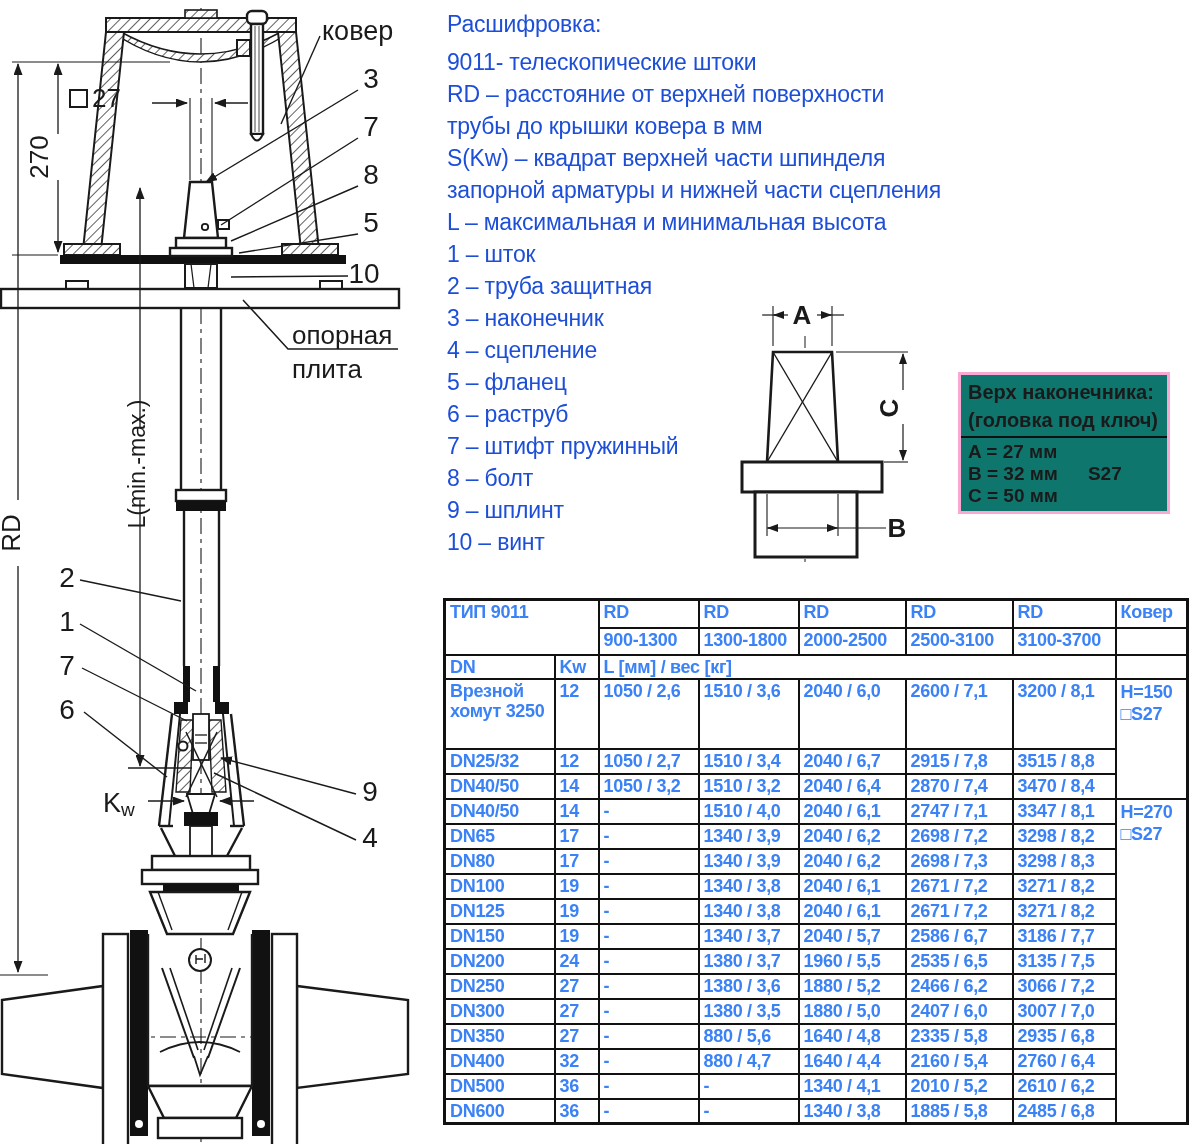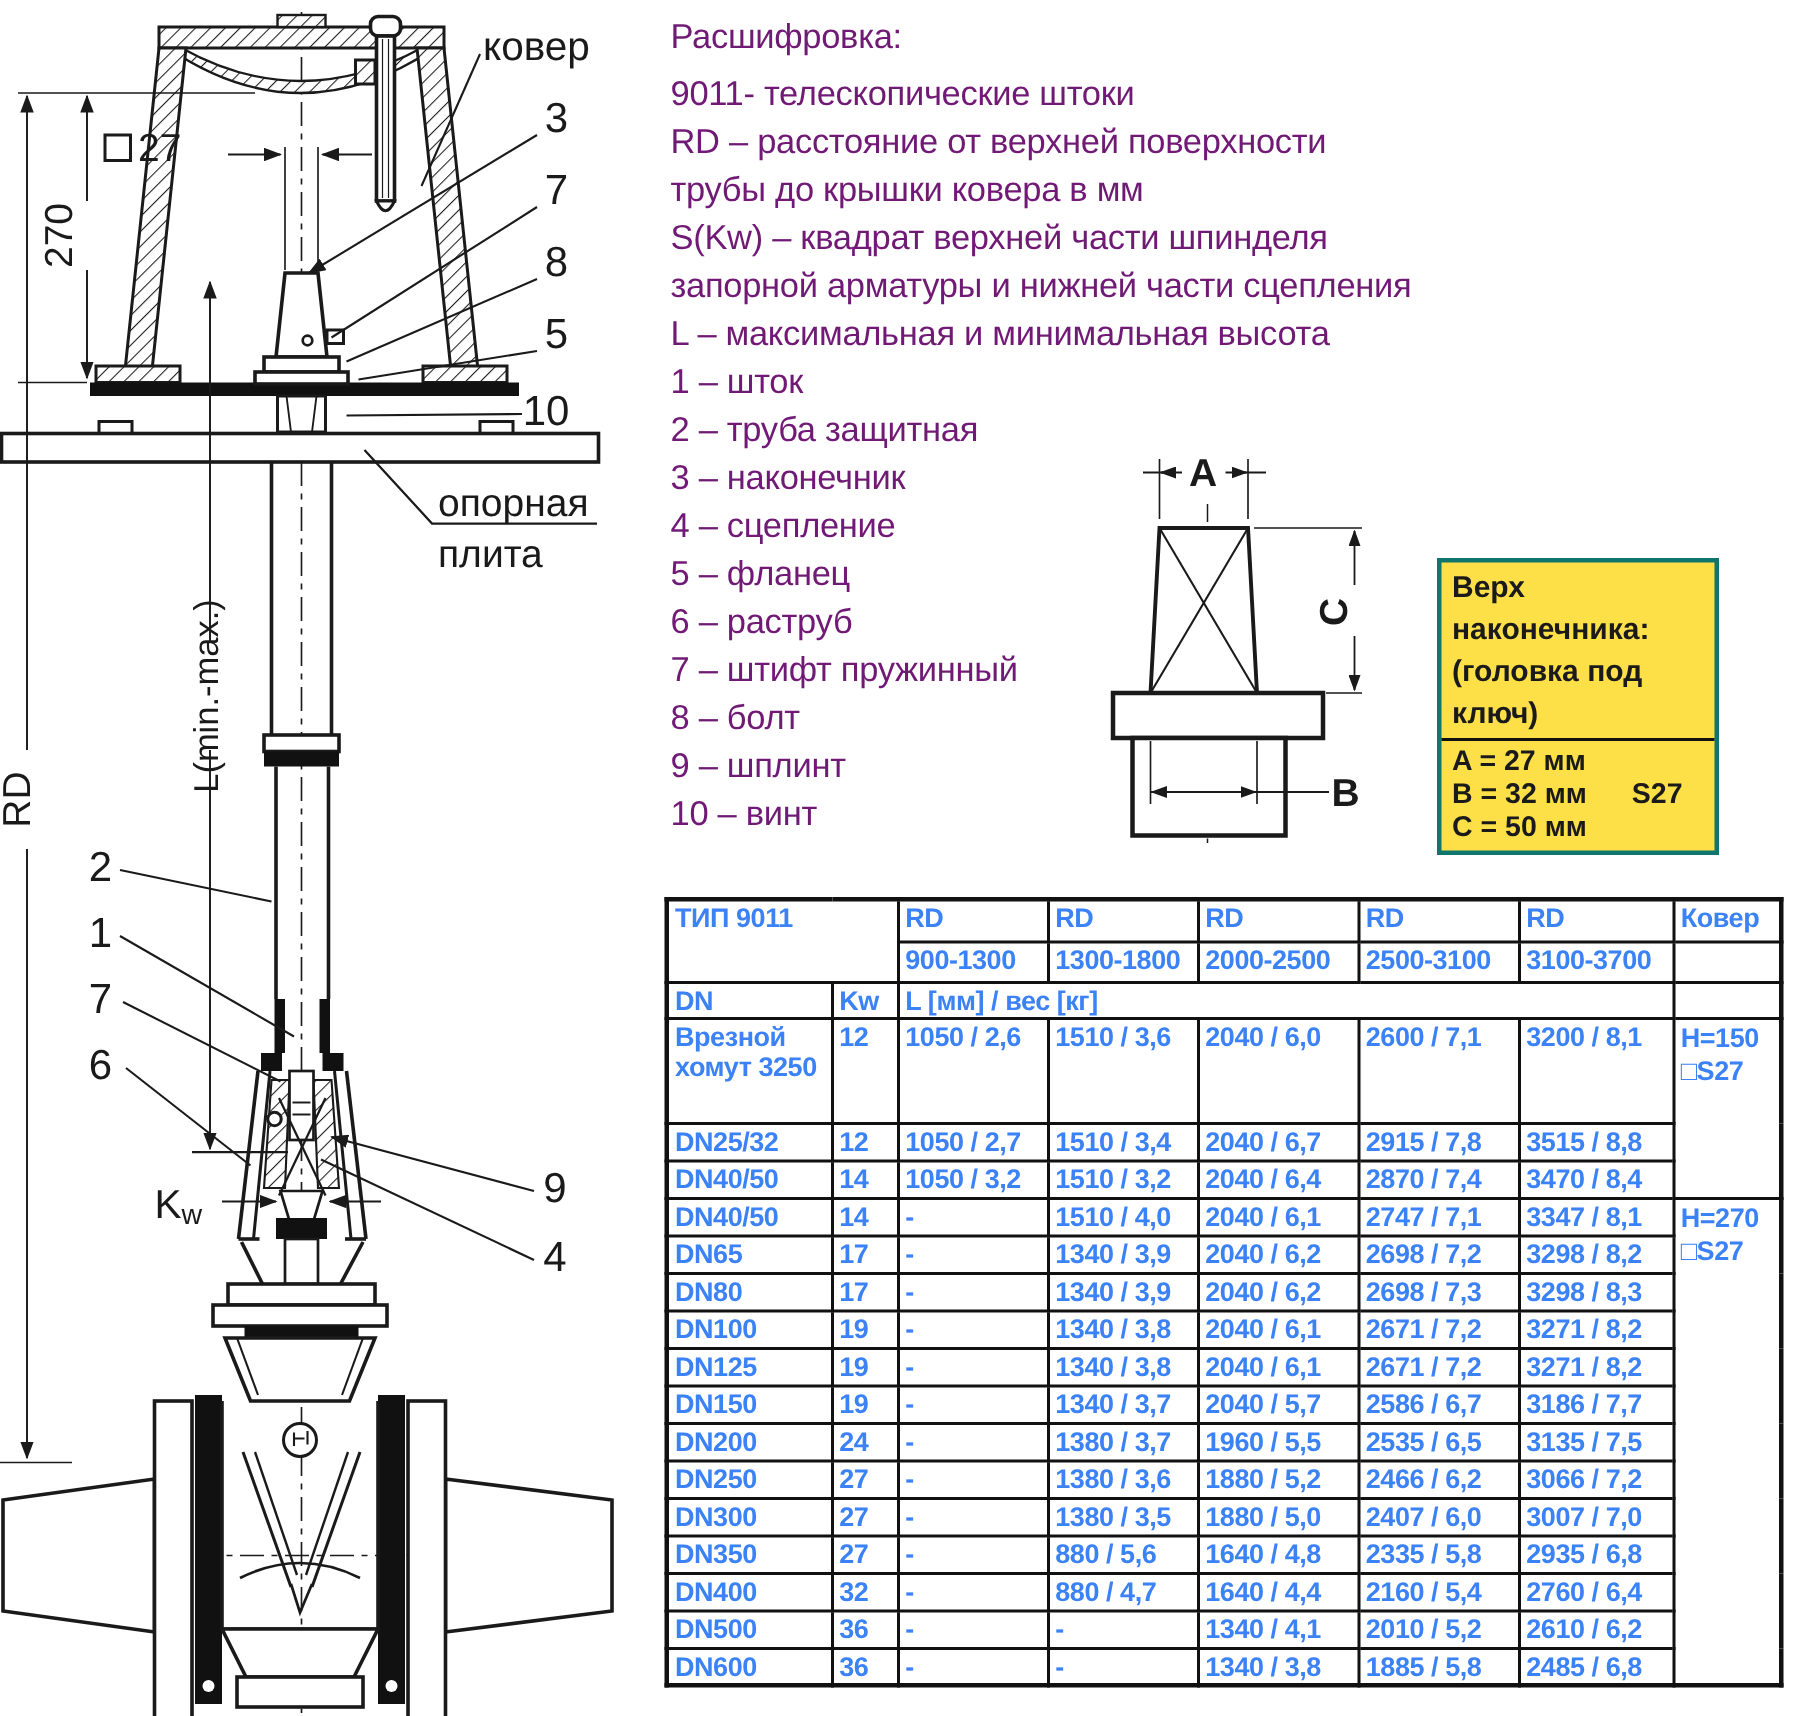--- a/index.html
+++ b/index.html
@@ -6,26 +6,26 @@
   html,body { background:#fff; }
   body { font-family:"Liberation Sans", sans-serif; color:#1a1a1a; }
   .stage { position:relative; width:1200px; height:1144px; background:#fff; overflow:hidden; }
 
   svg text { font-family:"Liberation Sans", sans-serif; fill:#1a1a1a; }
   .drawing-svg { position:absolute; left:0; top:0; }
   .tip-svg { position:absolute; left:718px; top:290px; }
 
   
   .legend { position:absolute; left:447px; top:8px; width:600px;
-            font-size:23px; line-height:32px; letter-spacing:-0.2px; color:#701a75; }
+            font-size:23px; line-height:32px; letter-spacing:-0.2px; color:#1d4ed8; }
   .legend .title { margin-bottom:6px; }
 
   
-  .infobox { position:absolute; left:958px; top:372px; width:188px;
-             border:3px solid #0f766e; background:#fde047; font-weight:700; }
+  .infobox { position:absolute; left:958px; top:372px; width:212px;
+             border:3px solid #f9a8d4; background:#0f766e; font-weight:700; }
   .ib-head { padding:3px 7px 2px 7px; border-bottom:2px solid #111;
              font-size:20px; line-height:28px; }
   .ib-body { padding:3px 7px 4px 7px; font-size:19px; line-height:22px; }
   .ib-row-b .ib-s { margin-left:30px; }
 
   
   .tblwrap { position:absolute; left:443px; top:598px; }
   .dtable { border-collapse:collapse; table-layout:fixed; background:#fff;
             font-size:18px; font-weight:700; line-height:1.12; letter-spacing:-0.3px; color:#3b82f6;
             border:3px solid #111; }

